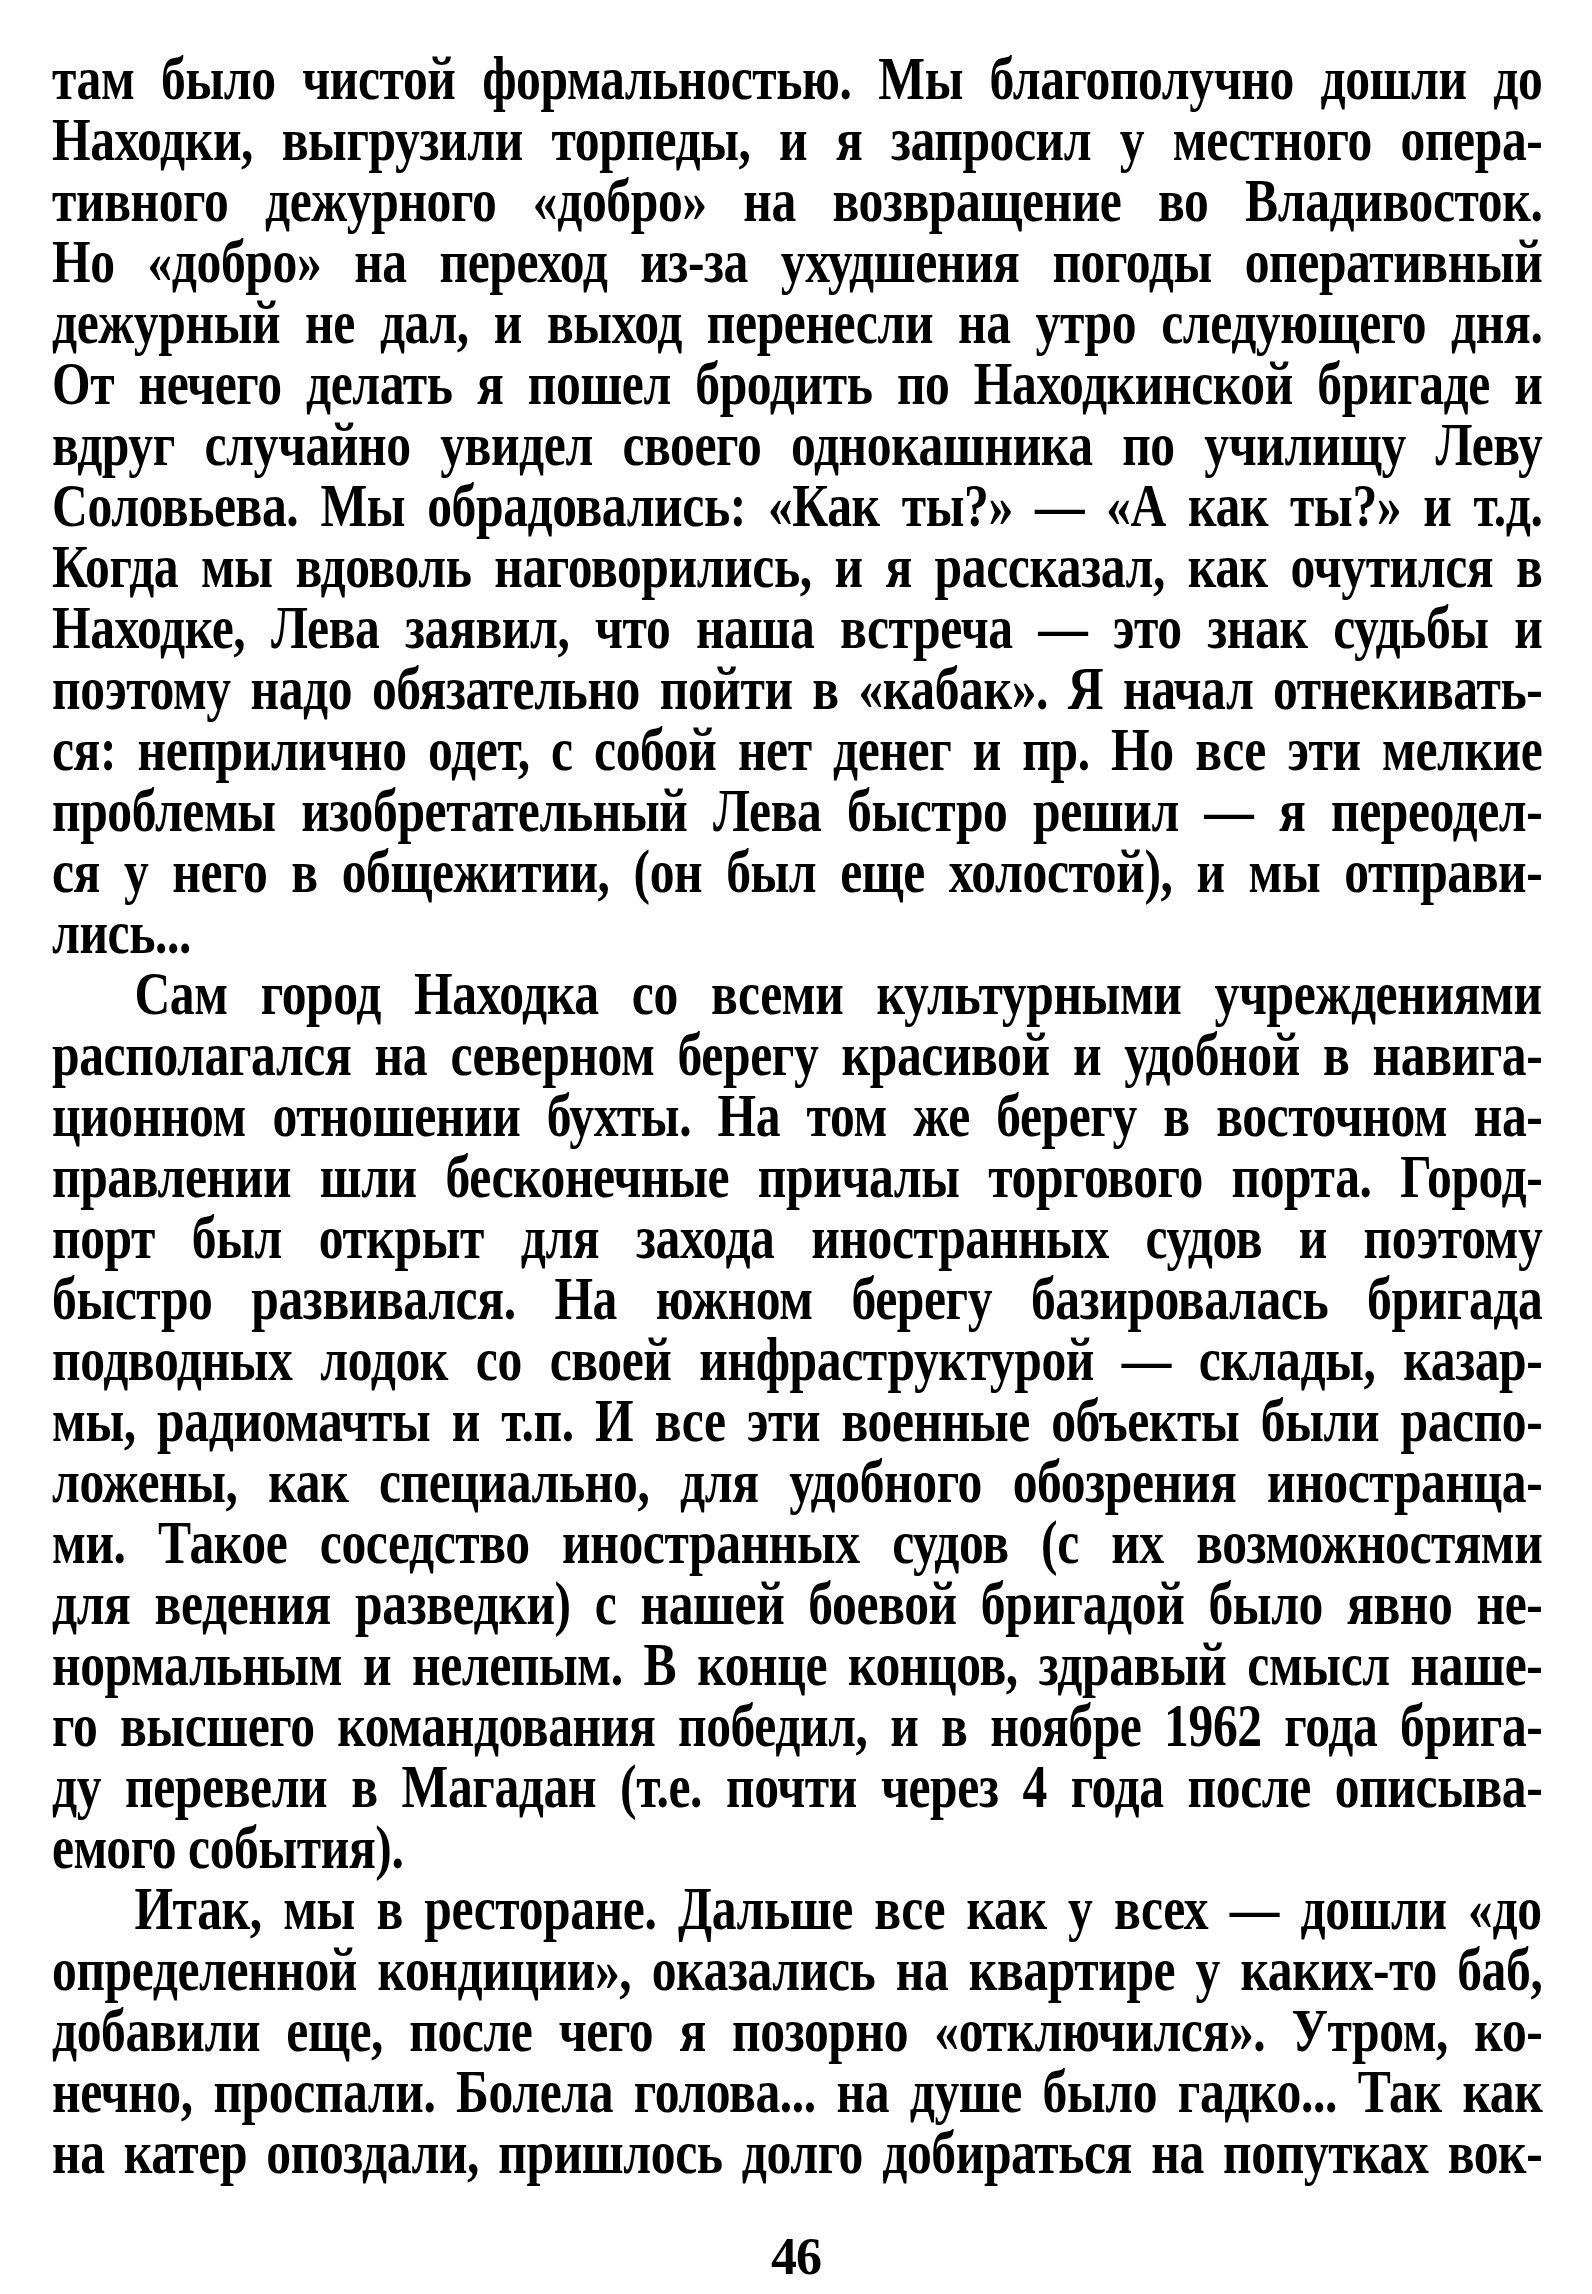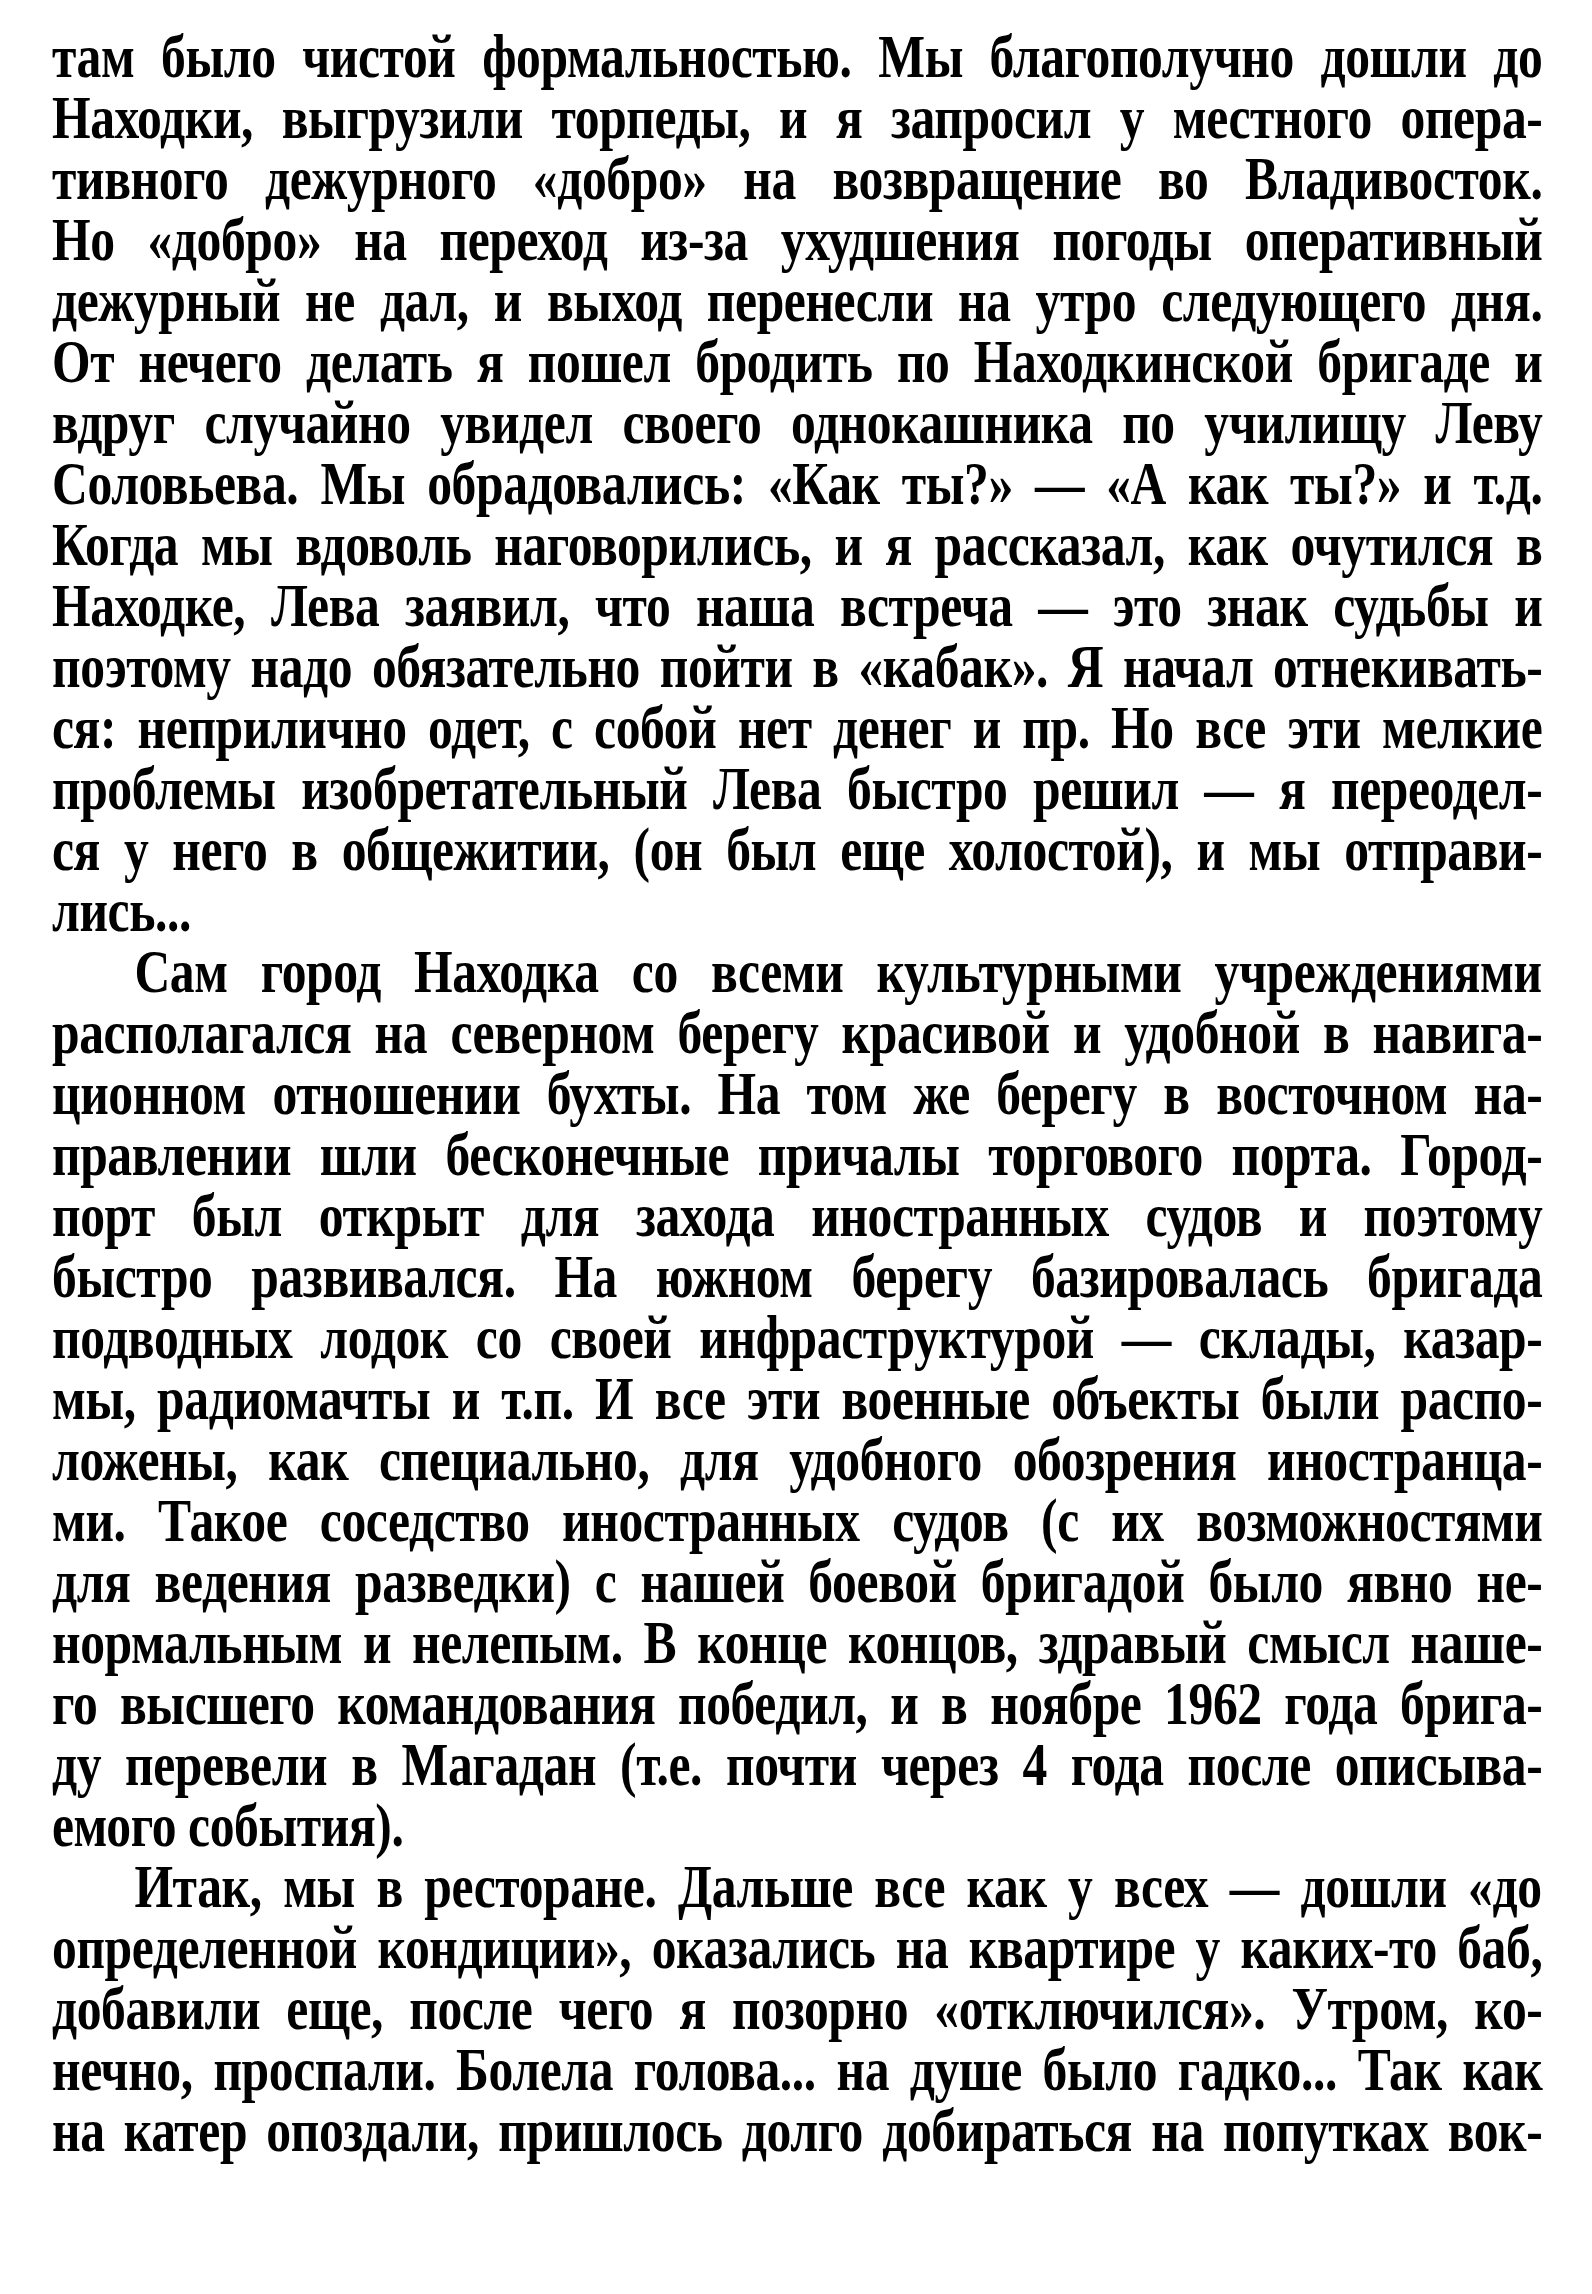--- a/index.html
+++ b/index.html
@@ -15,21 +15,21 @@
     font-family: "Liberation Serif", "DejaVu Serif", serif;
     position: relative;
   }
   .page {
     position: absolute;
     inset: 0;
   }
   .text-block {
     position: absolute;
     left: 52px;
-    top: 26px;
+    top: 48px;
     width: 1491px;
   }
   .line {
     width: 1863px;               
     transform: scaleX(0.8);      
     transform-origin: 0 0;
     font-size: 62px;
     line-height: 61px;
     font-weight: bold;
     white-space: normal;
@@ -90,14 +90,15 @@
       <div class="line">нормальным и нелепым. В конце концов, здравый смысл наше-</div>
       <div class="line">го высшего командования победил, и в ноябре 1962 года брига-</div>
       <div class="line">ду перевели в Магадан (т.е. почти через 4 года после описыва-</div>
       <div class="line para-end">емого события).</div>
       <div class="line indent">Итак, мы в ресторане. Дальше все как у всех — дошли «до</div>
       <div class="line">определенной кондиции», оказались на квартире у каких-то баб,</div>
       <div class="line">добавили еще, после чего я позорно «отключился». Утром, ко-</div>
       <div class="line">нечно, проспали. Болела голова... на душе было гадко... Так как</div>
       <div class="line">на катер опоздали, пришлось долго добираться на попутках вок-</div>
     </div>
+  <div class="page-number">46</div>
 </main>
 
 
 </body></html>

